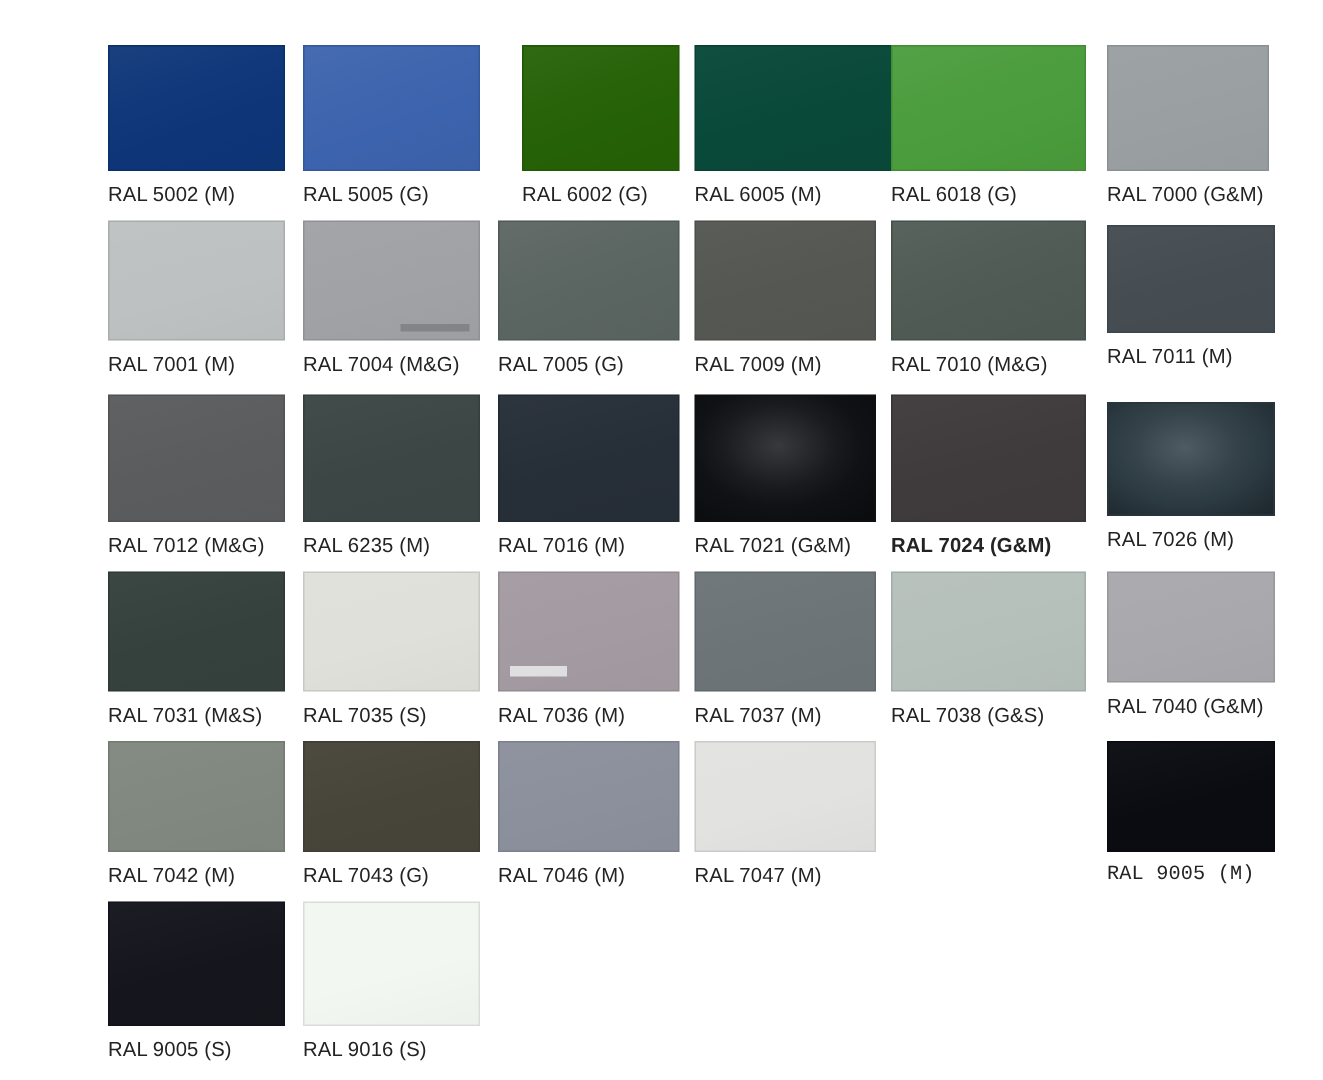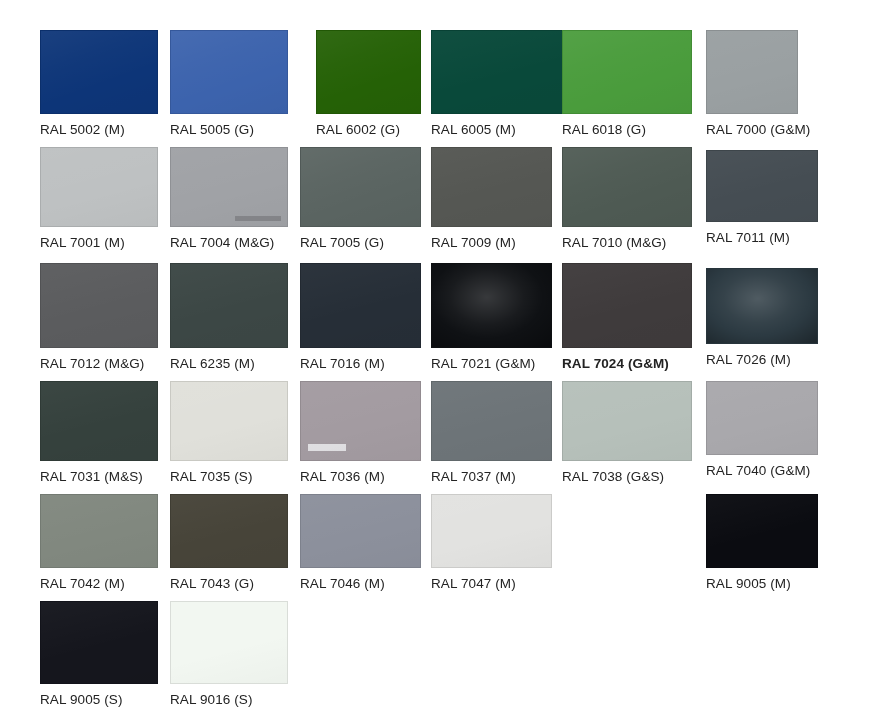--- a/index.html
+++ b/index.html
@@ -19,20 +19,21 @@
   #swatch-sheet {
     position: relative;
     width: 882px;
     height: 720px;
     background: #ffffff;
   }
 
   .swatch-cell {
     position: absolute;
     box-sizing: border-box;
+    margin-left: 32px;
   }
 
   .swatch-chip {
     position: relative;
     width: 100%;
     box-sizing: border-box;
     border: 1px solid rgba(0, 0, 0, 0.10);
     overflow: hidden;
   }
 
@@ -120,21 +121,21 @@
       <div class="swatch-label">RAL 6002 (G)</div>
     </div>
     <div class="swatch-cell" style="left: 431px; top: 30px; width: 143px;">
       <div class="swatch-chip flat" style="height: 84px; background: rgb(9, 73, 58);"></div>
       <div class="swatch-label">RAL 6005 (M)</div>
     </div>
     <div class="swatch-cell" style="left: 562px; top: 30px; width: 130px;">
       <div class="swatch-chip " style="height: 84px; background: rgb(74, 156, 60);"></div>
       <div class="swatch-label">RAL 6018 (G)</div>
     </div>
-    <div class="swatch-cell" style="left: 706px; top: 30px; width: 92px;">
+    <div class="swatch-cell" style="left: 706px; top: 30px; width: 108px;">
       <div class="swatch-chip flat" style="height: 84px; background: rgb(154, 160, 162);"></div>
       <div class="swatch-label">RAL 7000 (G&amp;M)</div>
     </div>
     <div class="swatch-cell" style="left: 40px; top: 147px; width: 118px;">
       <div class="swatch-chip flat" style="height: 80px; background: rgb(190, 193, 194);"></div>
       <div class="swatch-label">RAL 7001 (M)</div>
     </div>
     <div class="swatch-cell" style="left: 170px; top: 147px; width: 118px;">
       <div class="swatch-chip flat" style="height: 80px; background: rgb(160, 162, 166);">
         <span class="chip-artifact micro-text"></span>
@@ -216,21 +217,21 @@
       <div class="swatch-label">RAL 7043 (G)</div>
     </div>
     <div class="swatch-cell" style="left: 300px; top: 494px; width: 121px;">
       <div class="swatch-chip flat" style="height: 74px; background: rgb(140, 144, 156);"></div>
       <div class="swatch-label">RAL 7046 (M)</div>
     </div>
     <div class="swatch-cell" style="left: 431px; top: 494px; width: 121px;">
       <div class="swatch-chip flat" style="height: 74px; background: rgb(226, 226, 224);"></div>
       <div class="swatch-label">RAL 7047 (M)</div>
     </div>
-    <div class="swatch-cell" style="left: 706px; top: 494px; width: 112px;">
+    <div class="swatch-cell" style="left: 706px; top: 494px; width: 112px; font-family: Liberation Mono, monospace;">
       <div class="swatch-chip flat" style="height: 74px; background: rgb(11, 12, 17);"></div>
       <div class="swatch-label">RAL 9005 (M)</div>
     </div>
     <div class="swatch-cell" style="left: 40px; top: 601px; width: 118px;">
       <div class="swatch-chip flat" style="height: 83px; background: rgb(21, 22, 29);"></div>
       <div class="swatch-label">RAL 9005 (S)</div>
     </div>
     <div class="swatch-cell" style="left: 170px; top: 601px; width: 118px;">
       <div class="swatch-chip flat" style="height: 83px; background: rgb(242, 247, 241);"></div>
       <div class="swatch-label">RAL 9016 (S)</div>

